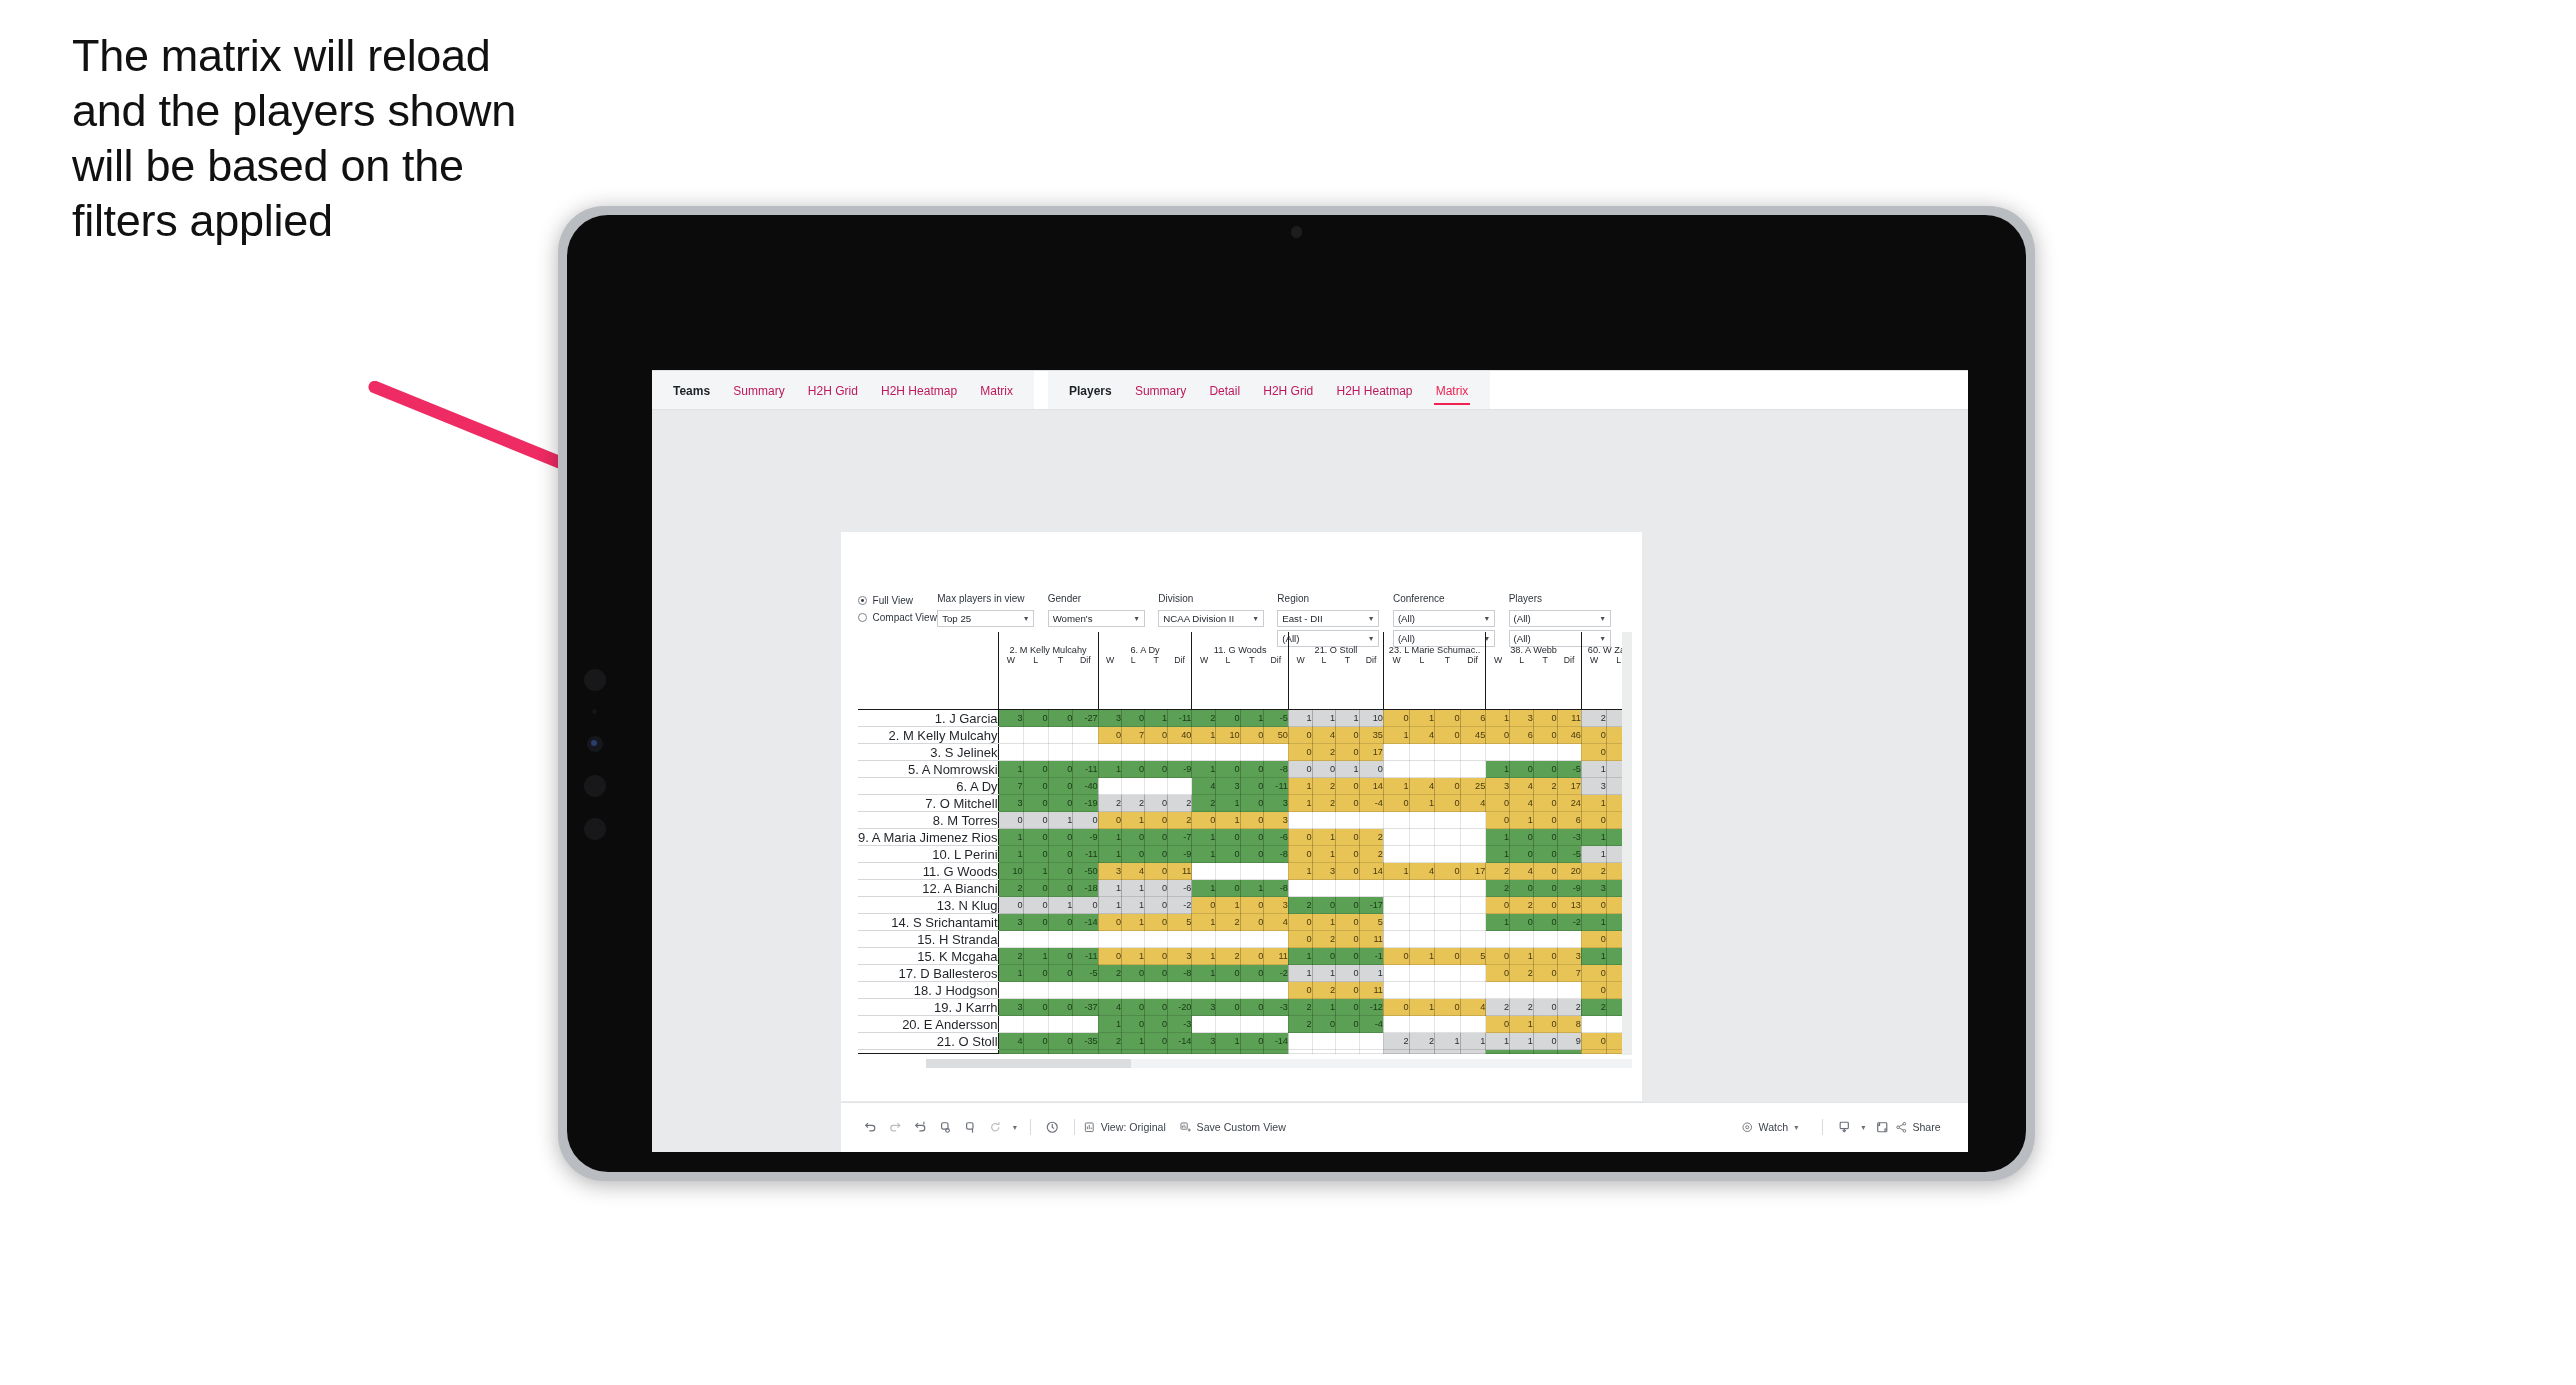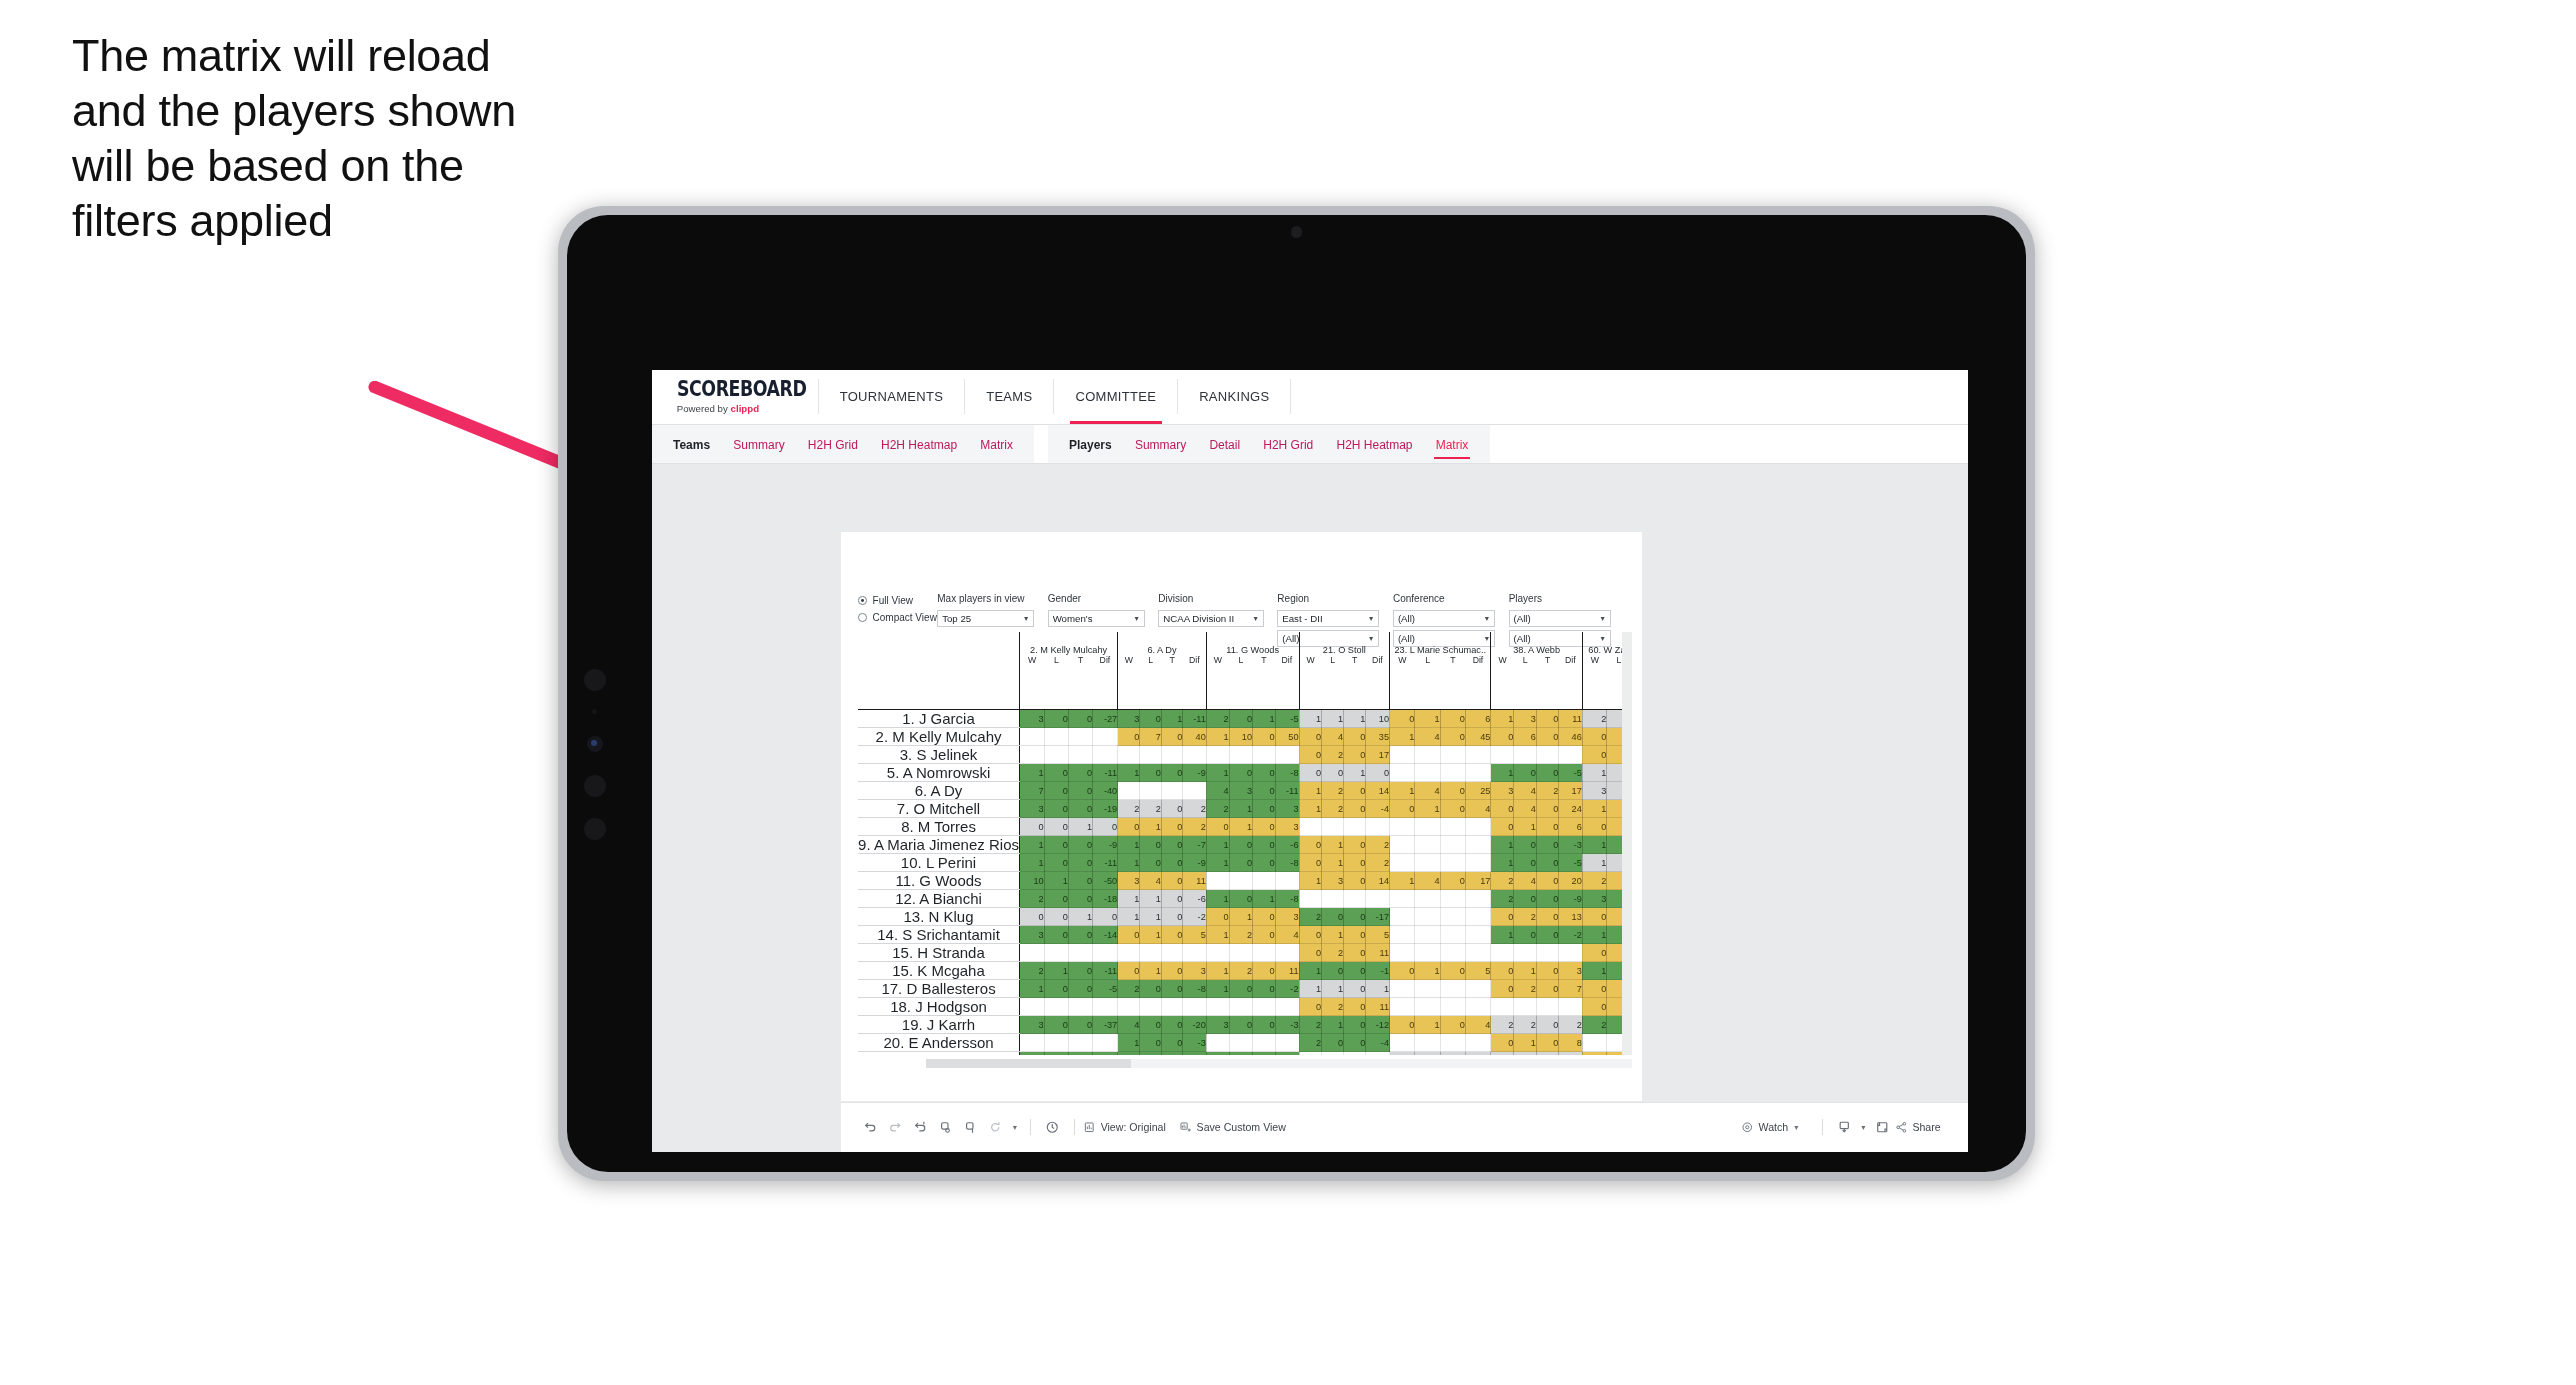--- a/index.html
+++ b/index.html
@@ -129,21 +129,21 @@
     height:18.3px; vertical-align:top;
   }
   th.sub.bstart { border-left:1.4px solid #1a1a1a; }
   th.sub.bend { border-right:1.4px solid #1a1a1a; }
   th.spacer { border:0; }
   tr.headpad td { height:37px; }
   tr.headpad td.bstart { border-left:1.4px solid #1a1a1a; }
   tr.headpad td.bend { border-right:1.4px solid #1a1a1a; }
 
   td.rowname {
-    font-size:15px; text-align:center; padding-left:4.8px; height:17px;
+    font-size:13px; text-align:right; padding-left:4.8px; height:17px;
     border-bottom:1px solid #d4d6d9; white-space:nowrap; color:#1f2328;
   }
   tr.first-data td.rowname { border-top:1.4px solid #1a1a1a; }
 
   td.cell {
     text-align:right; padding-right:3.9px; height:17px;
     border-right:1px solid rgba(0,0,0,.22);
     border-bottom:1px solid rgba(0,0,0,.12);
   }
   td.cell.bstart { border-left:1.4px solid #1a1a1a; }
@@ -197,36 +197,20 @@
     <div class="cam" id="cam-top"></div>
 
     <div class="lcam" id="lc1"></div>
     <div class="lcam" id="lc2"></div>
     <div class="lcam" id="lc3"></div>
     <div class="lcam" id="lc4"></div>
     <div class="lcam" id="lc5"></div>
 
     <div id="screen">
 
-      <div id="topnav">
-        <div id="brand">
-          <div class="logo">SCOREBOARD</div>
-          <div class="sub"><span>Powered by </span><b>clippd</b></div>
-        </div>
-        <div class="sep"></div>
-        <div class="topitem">TOURNAMENTS</div>
-        <div class="sep"></div>
-        <div class="topitem">TEAMS</div>
-        <div class="sep"></div>
-        <div class="topitem active">COMMITTEE</div>
-        <div class="sep"></div>
-        <div class="topitem">RANKINGS</div>
-        <div class="sep"></div>
-        <div id="topnav-right"></div>
-      </div>
 
       <div id="subnav">
         <div class="subgroup">
           <div class="subitem bold">Teams</div>
           <div class="subitem">Summary</div>
           <div class="subitem">H2H Grid</div>
           <div class="subitem">H2H Heatmap</div>
           <div class="subitem">Matrix</div>
         </div>
         <div class="gap"></div>

